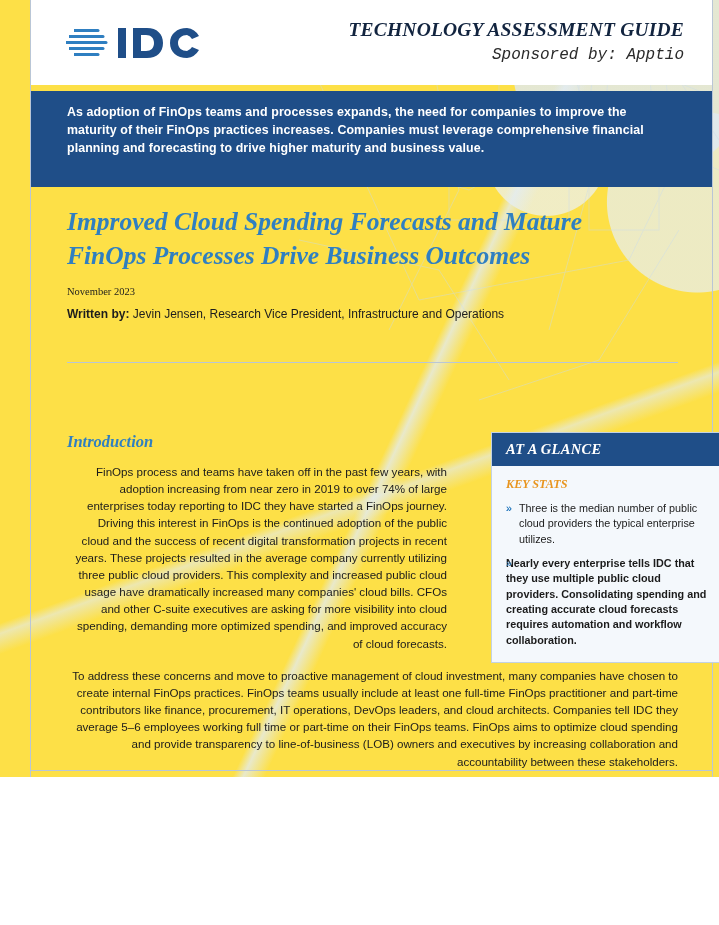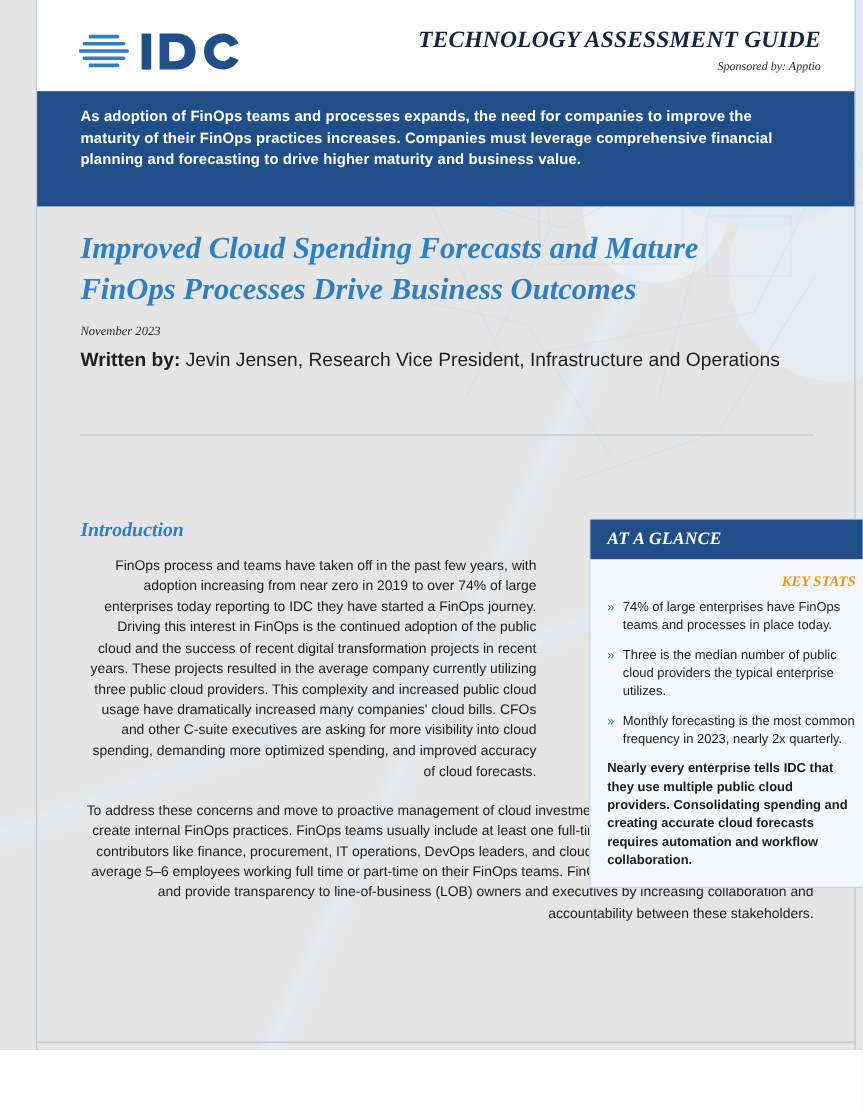--- a/index.html
+++ b/index.html
@@ -5,22 +5,22 @@
   * { box-sizing: border-box; }
   html, body {
     margin: 0;
     padding: 0;
     background: #ffffff;
     font-family: "Liberation Sans", sans-serif;
   }
   .page {
     position: relative;
     width: 719px;
-    height: 875px;
-    background: #e5e5e5;
+    height: 777px;
+    background: #fde047;
     overflow: hidden;
   }
   
   .bg-art {
     position: absolute;
     inset: 0;
     background:
       linear-gradient(115deg, rgba(255,255,255,0) 55%, rgba(226,236,246,0.75) 56%, rgba(255,255,255,0) 58%),
       linear-gradient(160deg, rgba(255,255,255,0) 60%, rgba(226,236,246,0.6) 61%, rgba(255,255,255,0) 63%),
       radial-gradient(circle at 88% 8%, rgba(222,233,245,0.8) 0 120px, rgba(255,255,255,0) 121px),
@@ -78,71 +78,70 @@
   }
   .tag-title {
     font-family: "Liberation Serif", serif;
     font-style: italic;
     font-weight: bold;
     font-size: 19.5px;
     letter-spacing: .2px;
     color: #12243f;
   }
   .tag-sub {
-    font-family: Liberation Serif, serif;
-    font-style: italic;
-    font-size: 10px;
+    font-family: Liberation Mono, monospace;
+    font-style: italic;
+    font-size: 16px;
     color: #2a2a2a;
     margin-top: 5px;
   }
 
   
   .band {
     position: absolute;
     left: 31px; right: 7px;
-    top: 76px;
+    top: 91px;
     height: 96px;
     background: #1f4e88;
   }
   .band-inner {
     padding: 13px 34px 0 36px;
     color: #ffffff;
     font-weight: bold;
     font-size: 12.4px;
     line-height: 1.45;
     letter-spacing: .1px;
   }
 
   
   .title-block {
     position: absolute;
     left: 31px; right: 7px;
     top: 181px;
     padding: 0 34px 0 36px;
   }
   .doc-title {
-    margin-top: 9px;
+    margin-top: 24px;
     font-family: "Liberation Serif", serif;
     font-style: italic;
     font-weight: bold;
     font-size: 25.5px;
     line-height: 1.33;
     color: #2f7fc1;
     max-width: 570px;
   }
   .doc-date {
     margin-top: 13px;
     font-family: "Liberation Serif", serif;
-    font-style: italic;
     font-size: 10.5px;
     color: #1d1d1d;
   }
   .doc-author {
     margin-top: 10px;
-    font-size: 16px;
+    font-size: 12px;
     color: #1d1d1d;
   }
   .doc-author b { font-weight: bold; }
   .rule-under-title {
     position: absolute;
     left: 67px; right: 41px;
     top: 362px;
     height: 1px;
     background: #b9c6d6;
   }
@@ -195,21 +194,20 @@
     padding: 8px 0 8px 14px;
   }
   .glance-body { padding: 11px 14px 14px 14px; }
   .glance-sub {
     font-family: "Liberation Serif", serif;
     font-style: italic;
     font-weight: bold;
     font-size: 12.2px;
     color: #e8951f;
     margin: 0 0 7px 0;
-    text-align: right;
   }
   .glance-sub.second { margin-top: 14px; }
   ul.glance-list {
     list-style: none;
     margin: 0;
     padding: 0;
   }
   ul.glance-list li {
     position: relative;
     padding-left: 13px;
@@ -311,29 +309,27 @@
       <p class="para">FinOps process and teams have taken off in the past few years, with adoption increasing from near zero in 2019 to over 74% of large enterprises today reporting to IDC they have started a FinOps journey. Driving this interest in FinOps is the continued adoption of the public cloud and the success of recent digital transformation projects in recent years. These projects resulted in the average company currently utilizing three public cloud providers. This complexity and increased public cloud usage have dramatically increased many companies' cloud bills. CFOs and other C-suite executives are asking for more visibility into cloud spending, demanding more optimized spending, and improved accuracy of cloud forecasts.</p>
     </div>
 
     <div class="glance">
       <div class="glance-head">AT A GLANCE</div>
       <div class="glance-body">
         <div class="glance-sub">KEY STATS</div>
         <ul class="glance-list">
           <li>
             <span class="chev">»</span>
-            <span>74% of large enterprises have FinOps teams and processes in place today.</span>
           </li>
           <li>
             <span class="chev">»</span>
             <span>Three is the median number of public cloud providers the typical enterprise utilizes.</span>
           </li>
           <li>
             <span class="chev">»</span>
-            <span>Monthly forecasting is the most common frequency in 2023, nearly 2x quarterly.</span>
           </li>
         </ul>
         <div class="glance-take">Nearly every enterprise tells IDC that they use multiple public cloud providers. Consolidating spending and creating accurate cloud forecasts requires automation and workflow collaboration.</div>
       </div>
     </div>
 
     <div class="full-para">
       <p class="para">To address these concerns and move to proactive management of cloud investment, many companies have chosen to create internal FinOps practices. FinOps teams usually include at least one full-time FinOps practitioner and part-time contributors like finance, procurement, IT operations, DevOps leaders, and cloud architects. Companies tell IDC they average 5–6 employees working full time or part-time on their FinOps teams. FinOps aims to optimize cloud spending and provide transparency to line-of-business (LOB) owners and executives by increasing collaboration and accountability between these stakeholders.</p>
     </div>
   </div>

